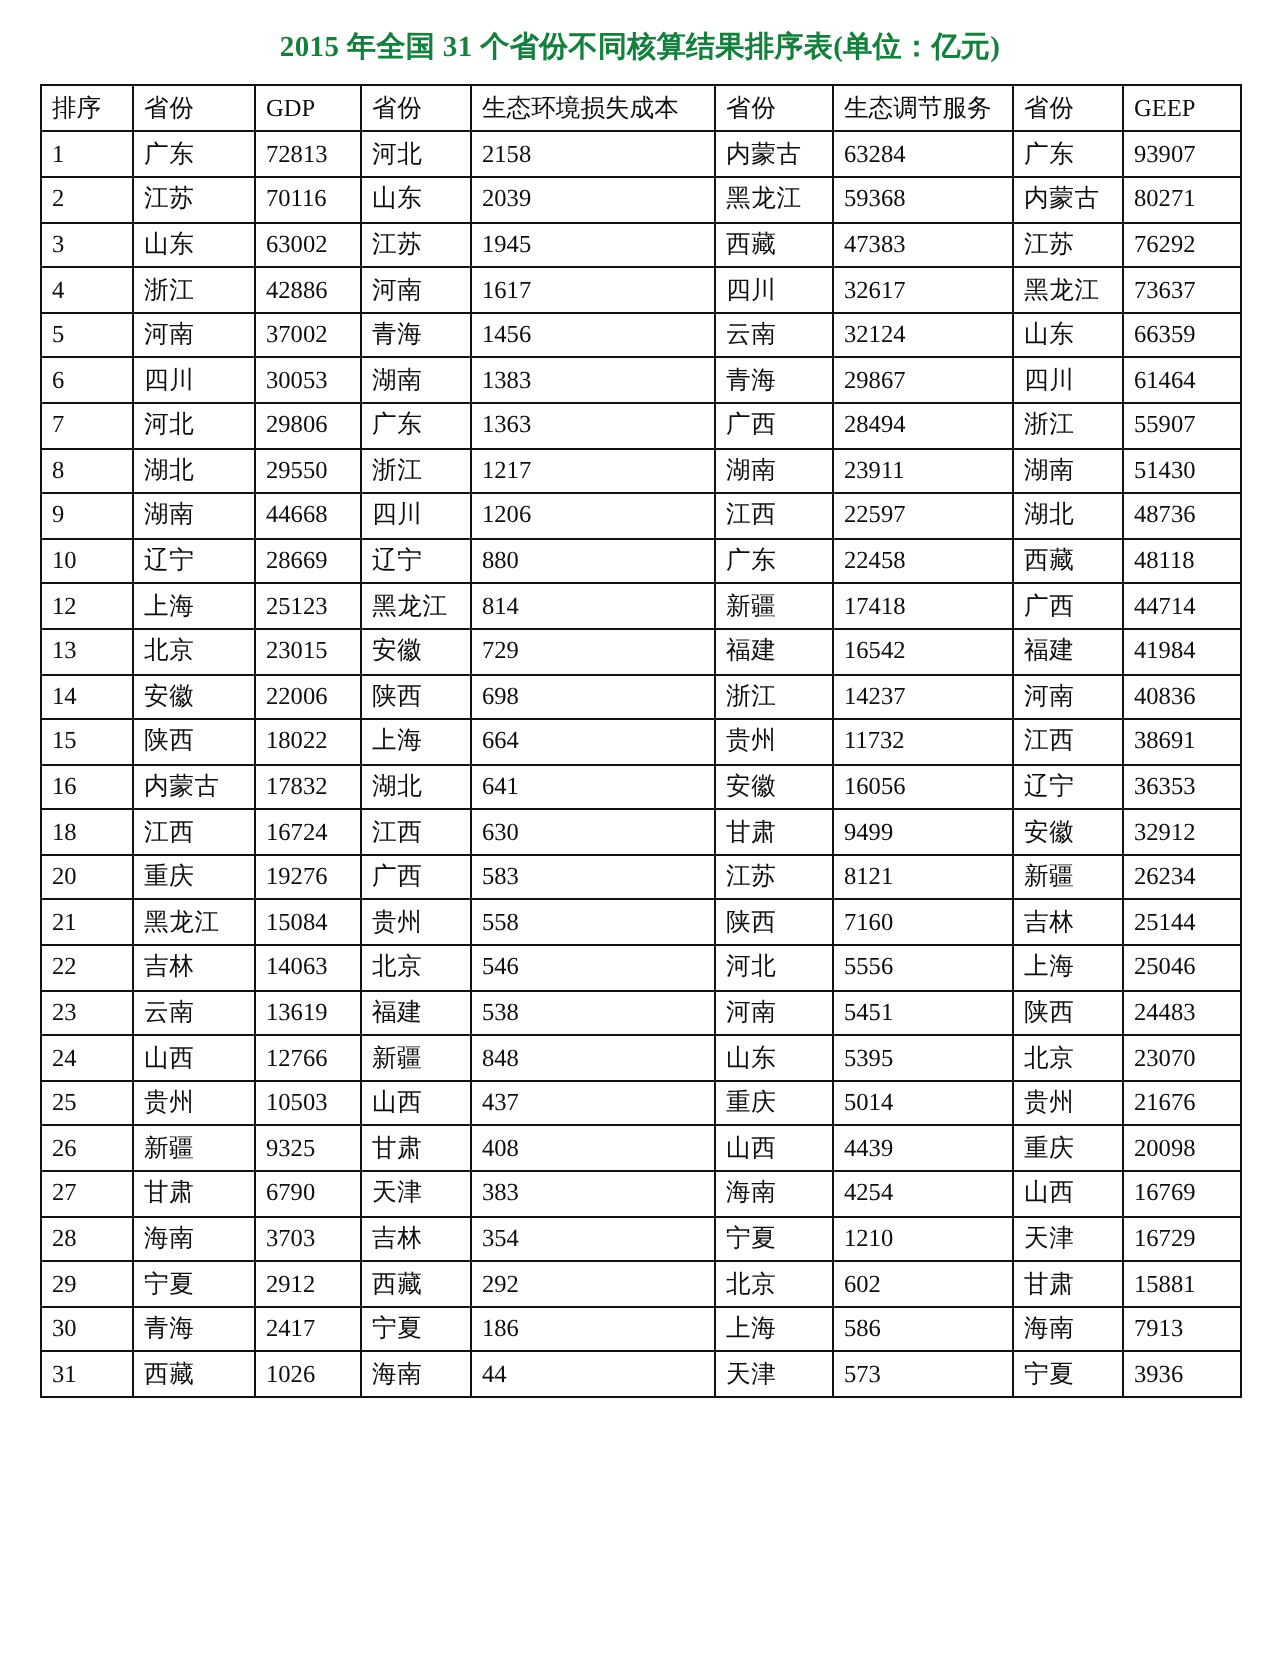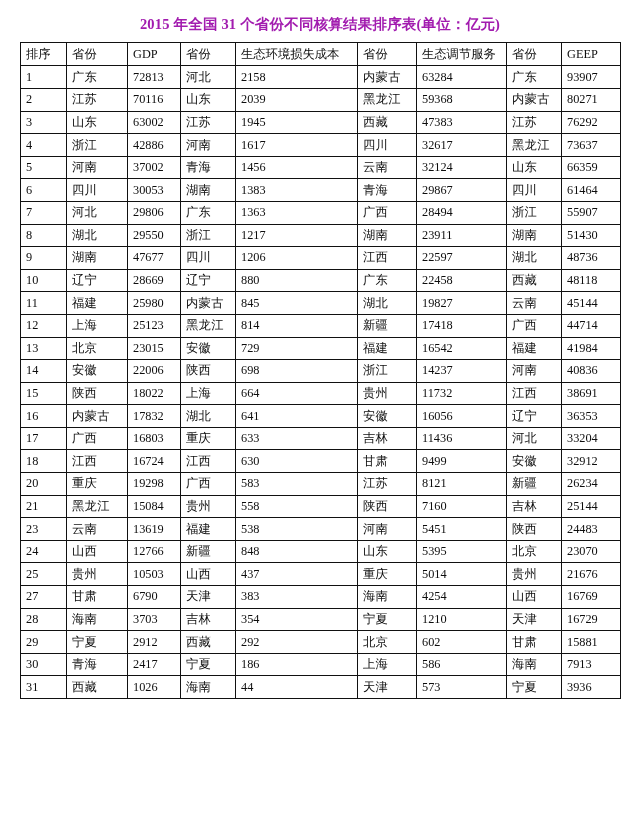--- a/index.html
+++ b/index.html
@@ -23,21 +23,21 @@
     position: relative;
   }
   .title {
     text-align: center;
     font-weight: bold;
     font-size: 14.5px;
     letter-spacing: 0.2px;
     padding-top: 16px;
     padding-bottom: 9px;
     line-height: 1.2;
-    color: #a21caf;
+    color: #15803d;
     white-space: nowrap;
   }
   .title .unit {
     font-weight: bold;
   }
   .table-wrap {
     padding: 0 20px 0 20px;
     box-sizing: border-box;
     width: 640px;
     border-radius: 22px;
@@ -207,51 +207,40 @@
             <td class="prov">浙江</td>
             <td class="num">1217</td>
             <td class="prov">湖南</td>
             <td class="num">23911</td>
             <td class="prov">湖南</td>
             <td class="num">51430</td>
           </tr>
           <tr>
             <td class="num">9</td>
             <td class="prov">湖南</td>
-            <td class="num">47677</td>
+            <td class="num">44668</td>
             <td class="prov">四川</td>
             <td class="num">1206</td>
             <td class="prov">江西</td>
             <td class="num">22597</td>
             <td class="prov">湖北</td>
             <td class="num">48736</td>
           </tr>
           <tr>
             <td class="num">10</td>
             <td class="prov">辽宁</td>
             <td class="num">28669</td>
             <td class="prov">辽宁</td>
             <td class="num">880</td>
             <td class="prov">广东</td>
             <td class="num">22458</td>
             <td class="prov">西藏</td>
             <td class="num">48118</td>
           </tr>
           <tr>
-            <td class="num">11</td>
-            <td class="prov">福建</td>
-            <td class="num">25980</td>
-            <td class="prov">内蒙古</td>
-            <td class="num">845</td>
-            <td class="prov">湖北</td>
-            <td class="num">19827</td>
-            <td class="prov">云南</td>
-            <td class="num">45144</td>
-          </tr>
-          <tr>
             <td class="num">12</td>
             <td class="prov">上海</td>
             <td class="num">25123</td>
             <td class="prov">黑龙江</td>
             <td class="num">814</td>
             <td class="prov">新疆</td>
             <td class="num">17418</td>
             <td class="prov">广西</td>
             <td class="num">44714</td>
           </tr>
@@ -293,64 +282,64 @@
             <td class="prov">内蒙古</td>
             <td class="num">17832</td>
             <td class="prov">湖北</td>
             <td class="num">641</td>
             <td class="prov">安徽</td>
             <td class="num">16056</td>
             <td class="prov">辽宁</td>
             <td class="num">36353</td>
           </tr>
           <tr>
-            <td class="num">17</td>
-            <td class="prov">广西</td>
-            <td class="num">16803</td>
-            <td class="prov">重庆</td>
-            <td class="num">633</td>
-            <td class="prov">吉林</td>
-            <td class="num">11436</td>
-            <td class="prov">河北</td>
-            <td class="num">33204</td>
-          </tr>
-          <tr>
             <td class="num">18</td>
             <td class="prov">江西</td>
             <td class="num">16724</td>
             <td class="prov">江西</td>
             <td class="num">630</td>
             <td class="prov">甘肃</td>
             <td class="num">9499</td>
             <td class="prov">安徽</td>
             <td class="num">32912</td>
           </tr>
           <tr>
             <td class="num">20</td>
             <td class="prov">重庆</td>
-            <td class="num">19298</td>
+            <td class="num">19276</td>
             <td class="prov">广西</td>
             <td class="num">583</td>
             <td class="prov">江苏</td>
             <td class="num">8121</td>
             <td class="prov">新疆</td>
             <td class="num">26234</td>
           </tr>
           <tr>
             <td class="num">21</td>
             <td class="prov">黑龙江</td>
             <td class="num">15084</td>
             <td class="prov">贵州</td>
             <td class="num">558</td>
             <td class="prov">陕西</td>
             <td class="num">7160</td>
             <td class="prov">吉林</td>
             <td class="num">25144</td>
           </tr>
           <tr>
+            <td class="num">22</td>
+            <td class="prov">吉林</td>
+            <td class="num">14063</td>
+            <td class="prov">北京</td>
+            <td class="num">546</td>
+            <td class="prov">河北</td>
+            <td class="num">5556</td>
+            <td class="prov">上海</td>
+            <td class="num">25046</td>
+          </tr>
+          <tr>
             <td class="num">23</td>
             <td class="prov">云南</td>
             <td class="num">13619</td>
             <td class="prov">福建</td>
             <td class="num">538</td>
             <td class="prov">河南</td>
             <td class="num">5451</td>
             <td class="prov">陕西</td>
             <td class="num">24483</td>
           </tr>
@@ -370,20 +359,31 @@
             <td class="prov">贵州</td>
             <td class="num">10503</td>
             <td class="prov">山西</td>
             <td class="num">437</td>
             <td class="prov">重庆</td>
             <td class="num">5014</td>
             <td class="prov">贵州</td>
             <td class="num">21676</td>
           </tr>
           <tr>
+            <td class="num">26</td>
+            <td class="prov">新疆</td>
+            <td class="num">9325</td>
+            <td class="prov">甘肃</td>
+            <td class="num">408</td>
+            <td class="prov">山西</td>
+            <td class="num">4439</td>
+            <td class="prov">重庆</td>
+            <td class="num">20098</td>
+          </tr>
+          <tr>
             <td class="num">27</td>
             <td class="prov">甘肃</td>
             <td class="num">6790</td>
             <td class="prov">天津</td>
             <td class="num">383</td>
             <td class="prov">海南</td>
             <td class="num">4254</td>
             <td class="prov">山西</td>
             <td class="num">16769</td>
           </tr>

